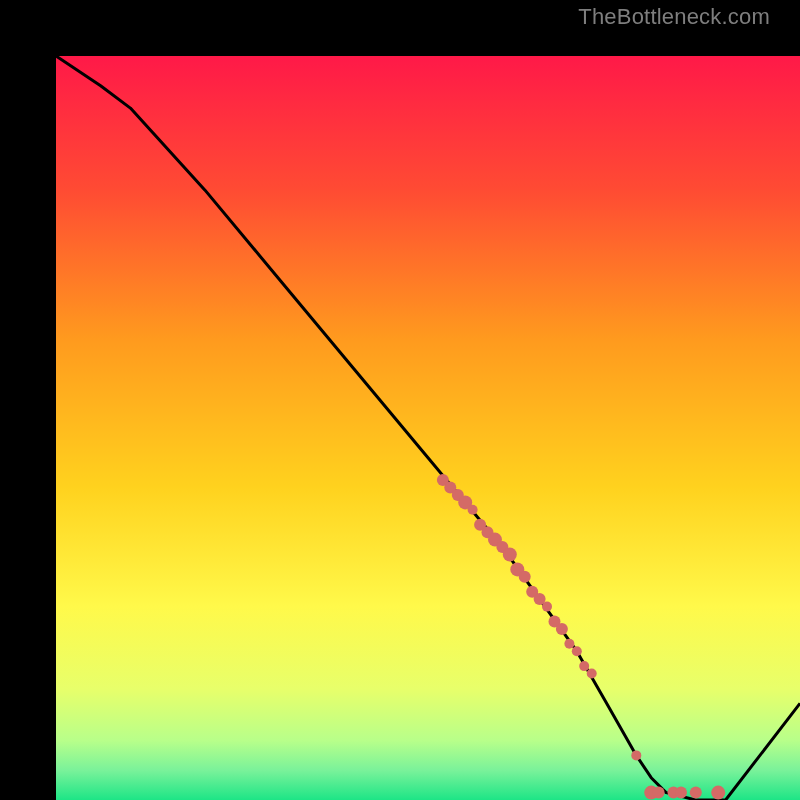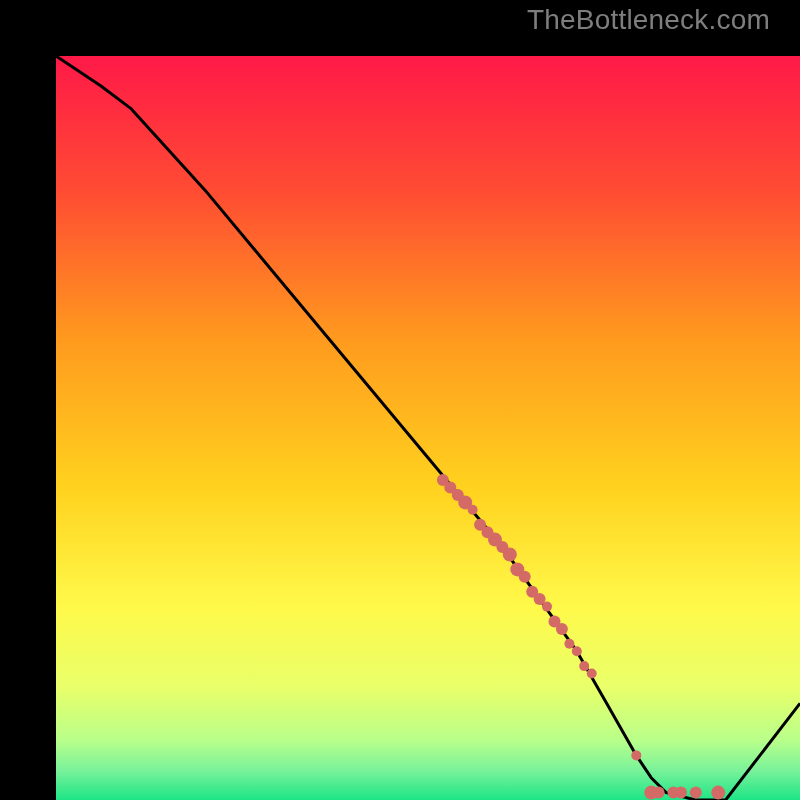--- a/index.html
+++ b/index.html
@@ -17,21 +17,21 @@
     top: 28px;
     width: 744px;
     height: 744px;
     background: #000;
   }
   .watermark {
     position: absolute;
     top: 4px;
     right: 30px;
     color: #7e7e7e;
-    font-size: 28px;
+    font-size: 22px;
     letter-spacing: 0.2px;
     font-weight: 500;
   }
   svg {
     position: absolute;
     left: 28px;
     top: 28px;
   }
 </style>
 </head>

